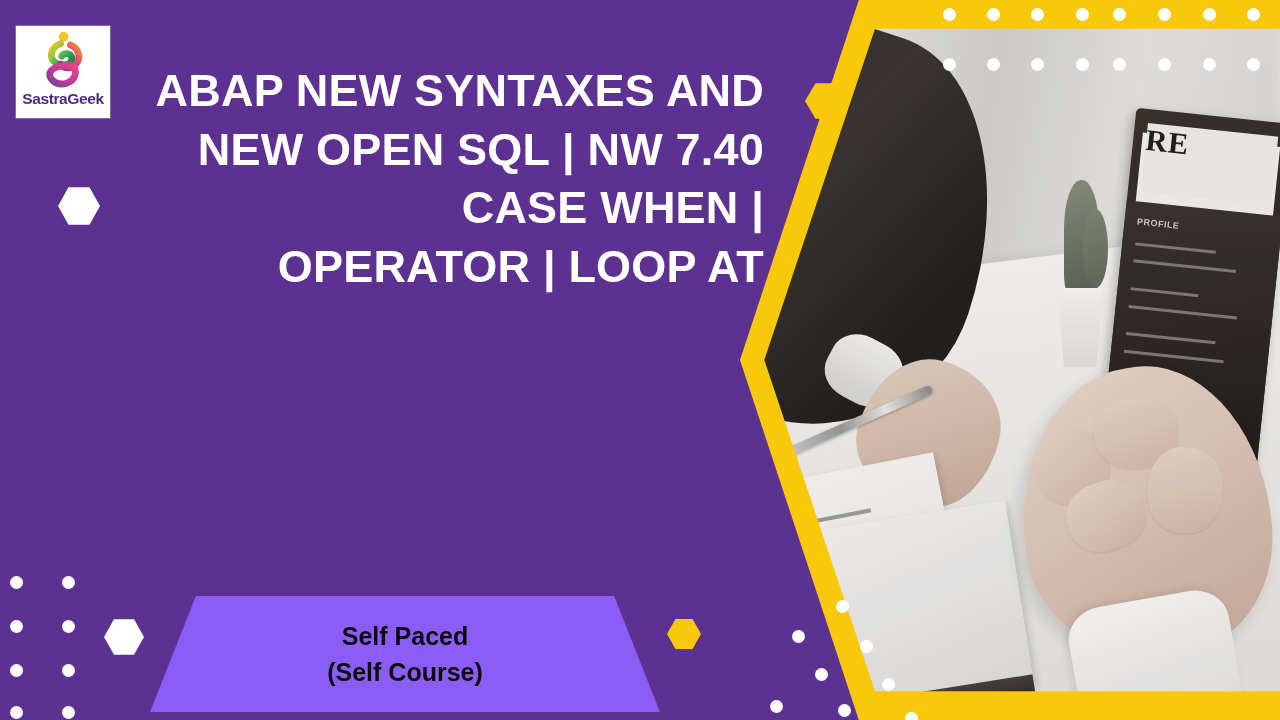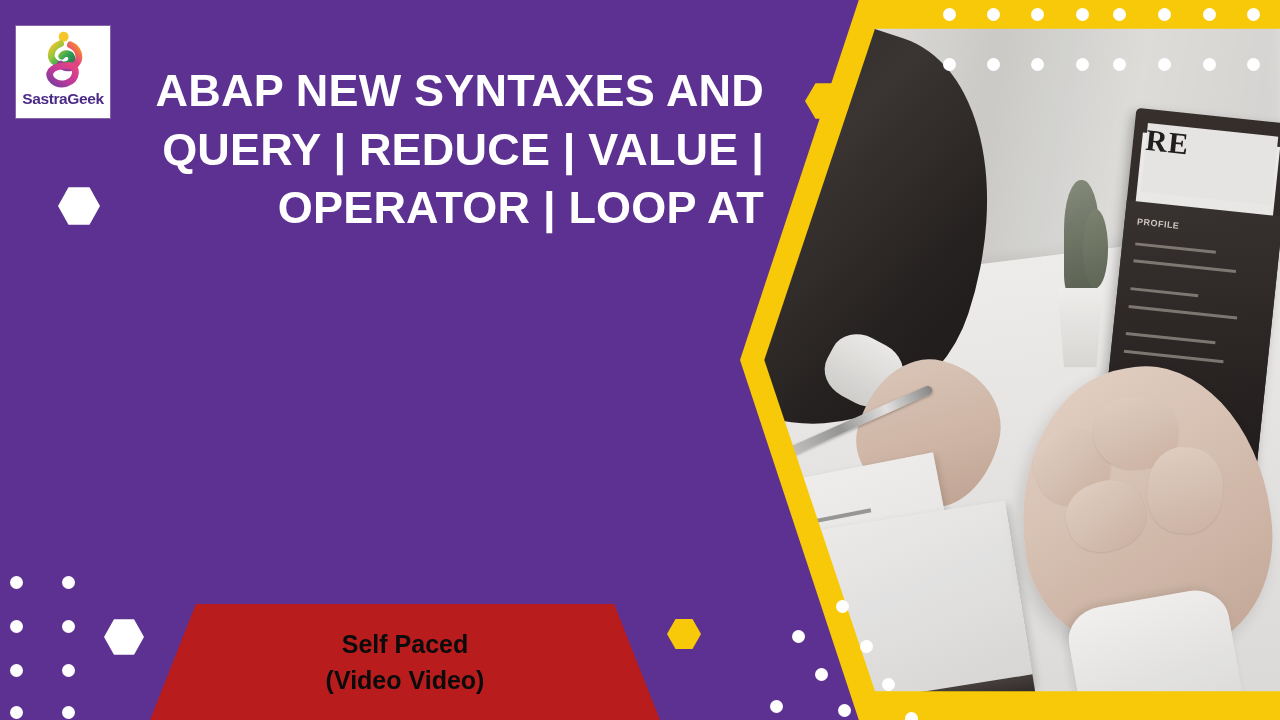--- a/index.html
+++ b/index.html
@@ -246,24 +246,24 @@
     font-size: 45px;
     line-height: 1.30;
     letter-spacing: 0.2px;
     text-transform: uppercase;
   }
 
   
   .banner {
     position: absolute;
     left: 150px;
-    bottom: 0;
+    bottom: 8px;
     width: 510px;
     height: 116px;
-    background: #b91c1c;
+    background: #8b5cf6;
     clip-path: polygon(9% 0%, 91% 0%, 100% 100%, 0% 100%);
     display: flex;
     flex-direction: column;
     align-items: center;
     justify-content: center;
     color: #0b0b0b;
     font-weight: bold;
     font-size: 25px;
     line-height: 1.45;
   }
@@ -400,22 +400,23 @@
 
       <path d="M62 24 C76 30 80 46 70 56 C62 64 50 62 46 55" fill="none" stroke="url(#g2)" stroke-width="11" stroke-linecap="round"></path>
 
       <path d="M54 58 C30 58 22 72 34 82 C46 92 68 86 70 70 C71 62 66 57 58 57" fill="none" stroke="url(#g3)" stroke-width="11" stroke-linecap="round"></path>
     </svg>
     <div class="logo-text">SastraGeek</div>
   </div>
 
   <div class="title">
     <div>ABAP NEW SYNTAXES AND</div>
-    <div>QUERY | REDUCE | VALUE |</div>
+    <div>NEW OPEN SQL | NW 7.40</div>
+    <div>CASE WHEN |</div>
     <div>OPERATOR | LOOP AT</div>
   </div>
 
   <div class="banner">
     <div>Self Paced</div>
-    <div>(Video Video)</div>
+    <div>(Self Course)</div>
   </div>
 
 </div>
 
 </body></html>

